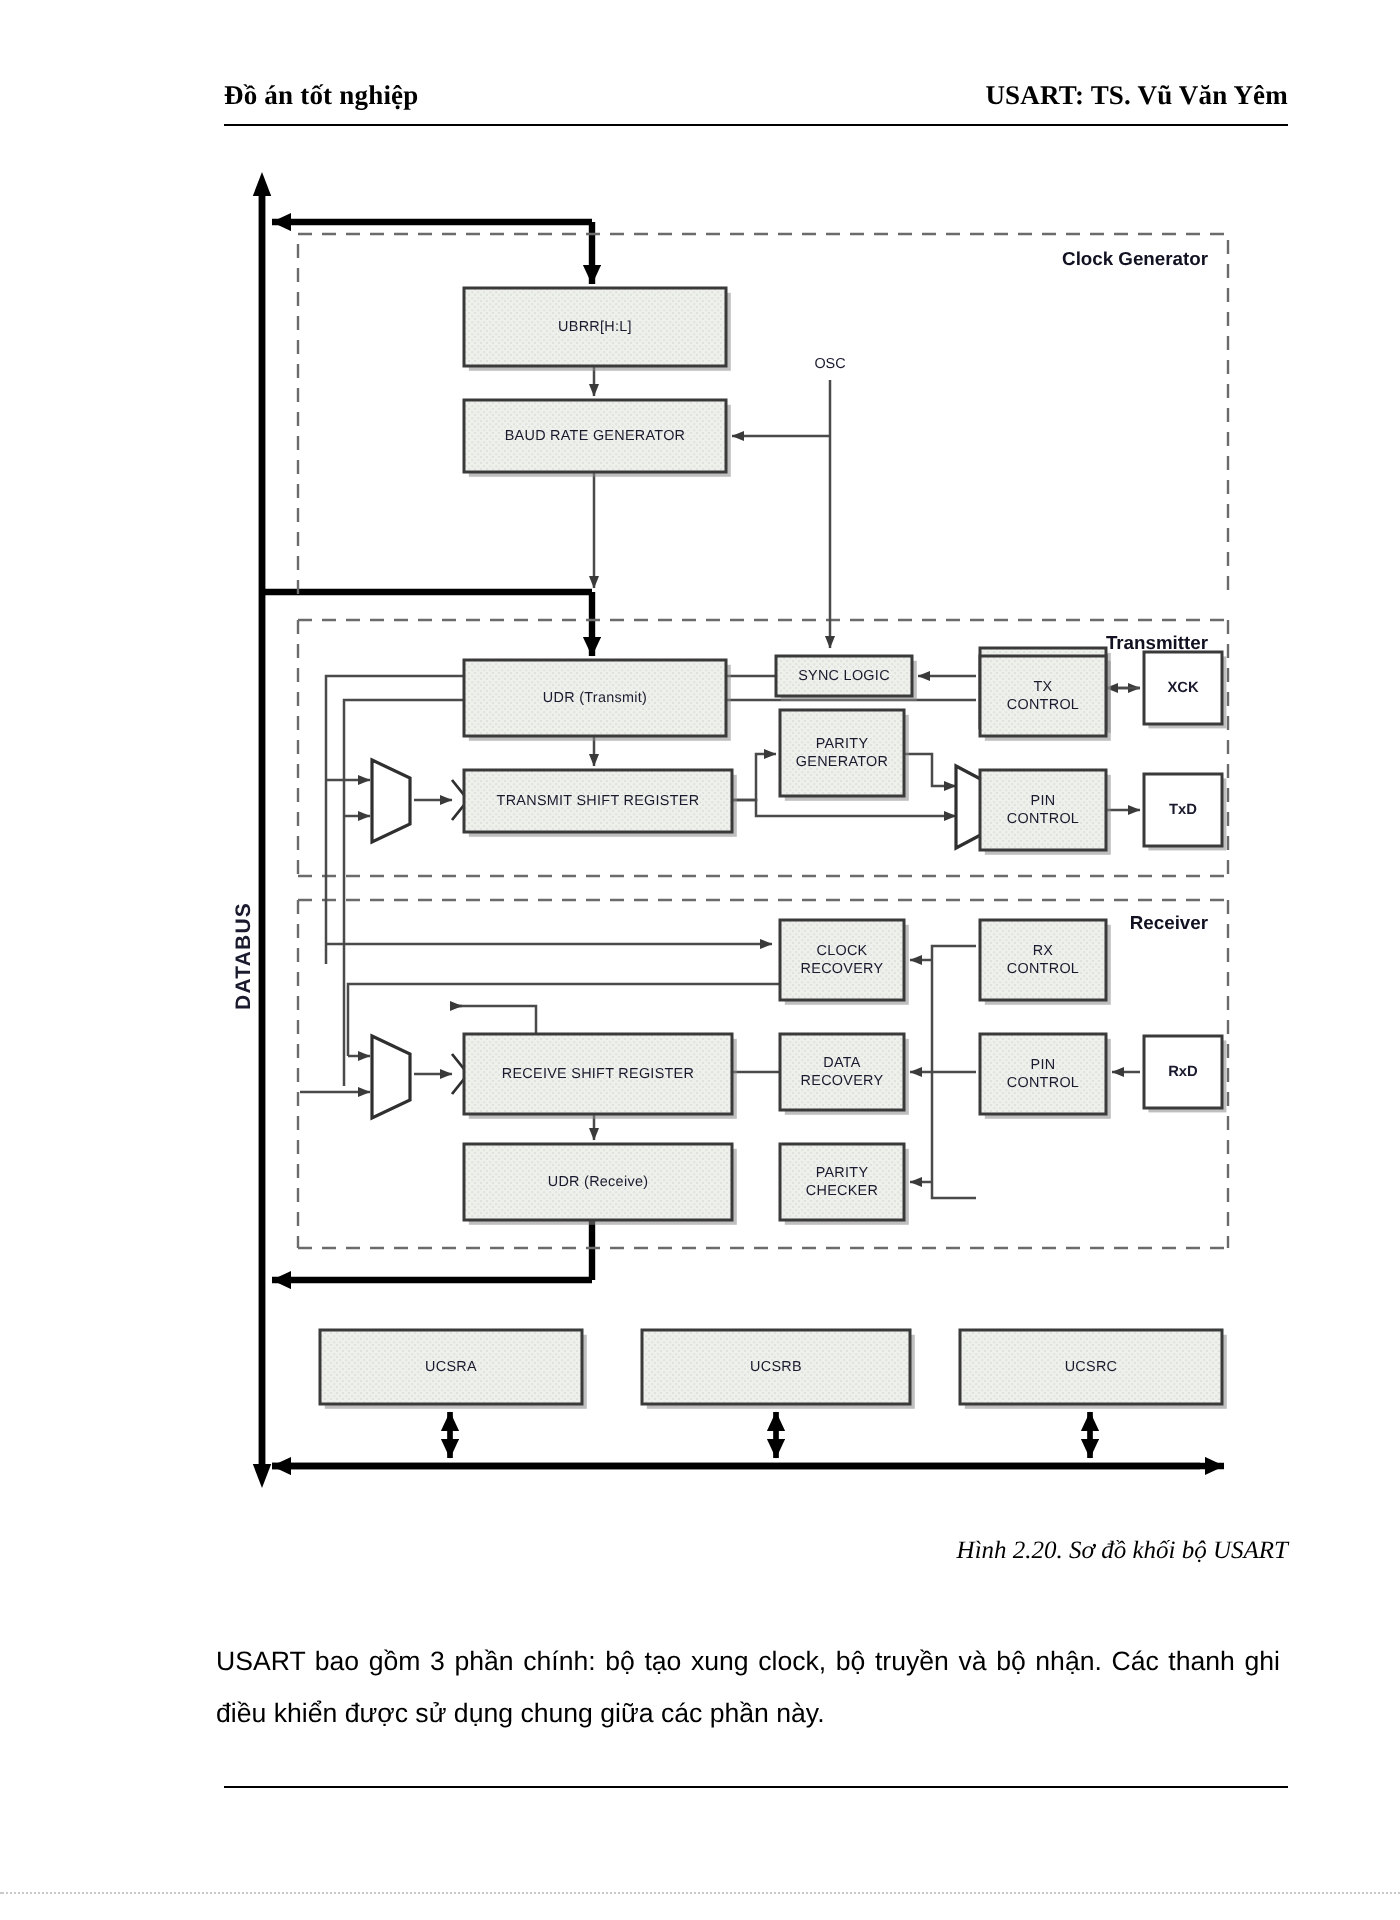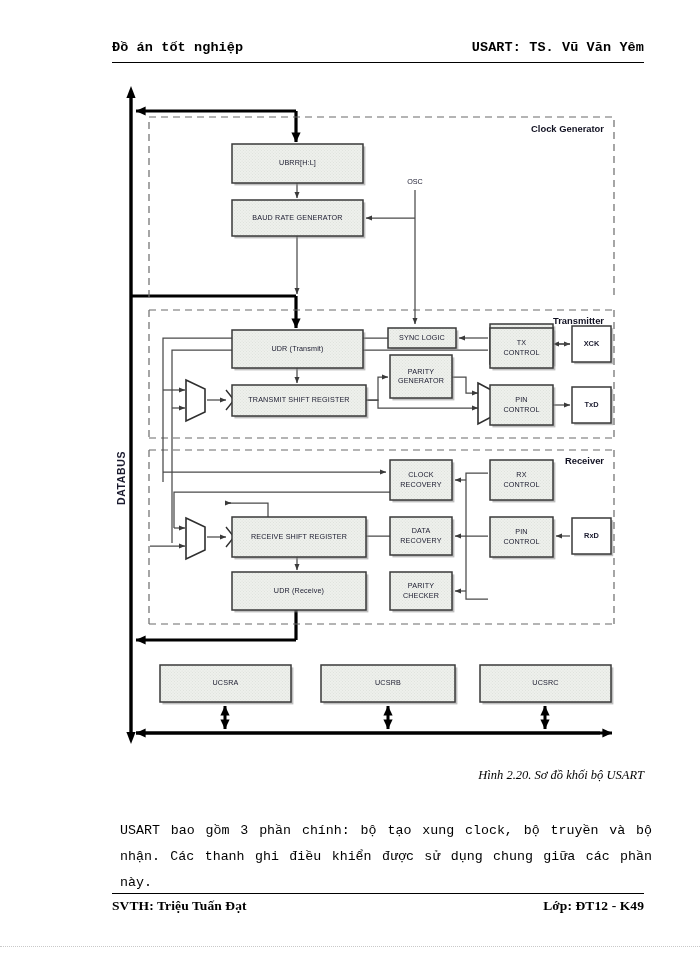--- a/index.html
+++ b/index.html
@@ -26,21 +26,21 @@
 
   
   .header {
     position: absolute;
     left: 112px;
     top: 40px;
     width: 532px;
     display: flex;
     justify-content: space-between;
     align-items: flex-start;
-    font-family: Liberation Mono, monospace;
+    font-family: Liberation Serif, serif;
     font-weight: bold;
     font-size: 13.5px;
     letter-spacing: 0.1px;
   }
   .header-rule {
     position: absolute;
     left: 112px;
     top: 62px;
     width: 532px;
     height: 0;
@@ -96,27 +96,27 @@
     top: 768px;
     width: 532px;
     text-align: right;
     font-style: italic;
     font-size: 12.5px;
     font-family: "Liberation Serif", "DejaVu Serif", serif;
   }
 
   .body-text {
     position: absolute;
-    left: 120px;
+    left: 108px;
     top: 818px;
     width: 532px;
     font-size: 13.3px;
     line-height: 26px;
     text-align: justify;
-    font-family: Liberation Mono, monospace;
+    font-family: Liberation Sans, sans-serif;
   }
   .body-text p { margin: 0; }
 
   
   text {
     font-family: "Liberation Sans", "DejaVu Sans", sans-serif;
     fill: #1a1a2e;
   }
   .blk-label {
     font-size: 7.2px;
@@ -401,19 +401,15 @@
     </svg>
   </div>
 
   <div class="caption">Hình 2.20. Sơ đồ khối bộ USART</div>
 
   <div class="body-text">
     <p>USART  bao gồm 3 phần chính: bộ tạo xung clock, bộ truyền và bộ nhận.  Các thanh ghi điều khiển được sử dụng chung giữa các phần này.</p>
   </div>
 
   <div class="footer-rule"></div>
-  <div class="footer">
-    <span>SVTH: Triệu Tuấn Đạt</span>
-    <span>Lớp: ĐT12 - K49</span>
-  </div>
   <div class="footer-bottom-rule"></div>
 
 </div>
 
 </body></html>

